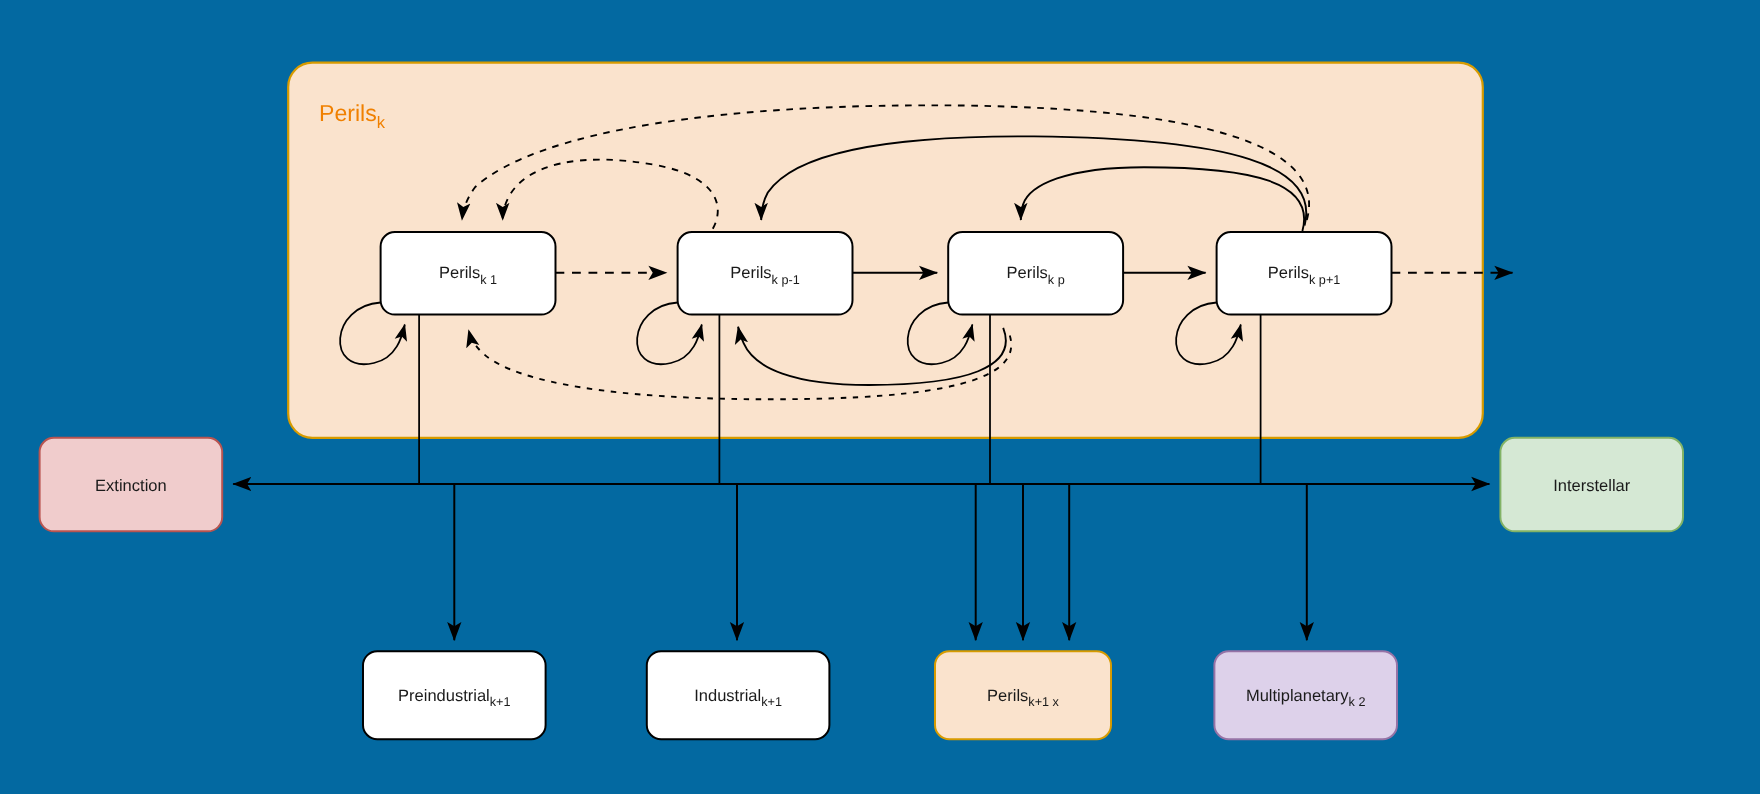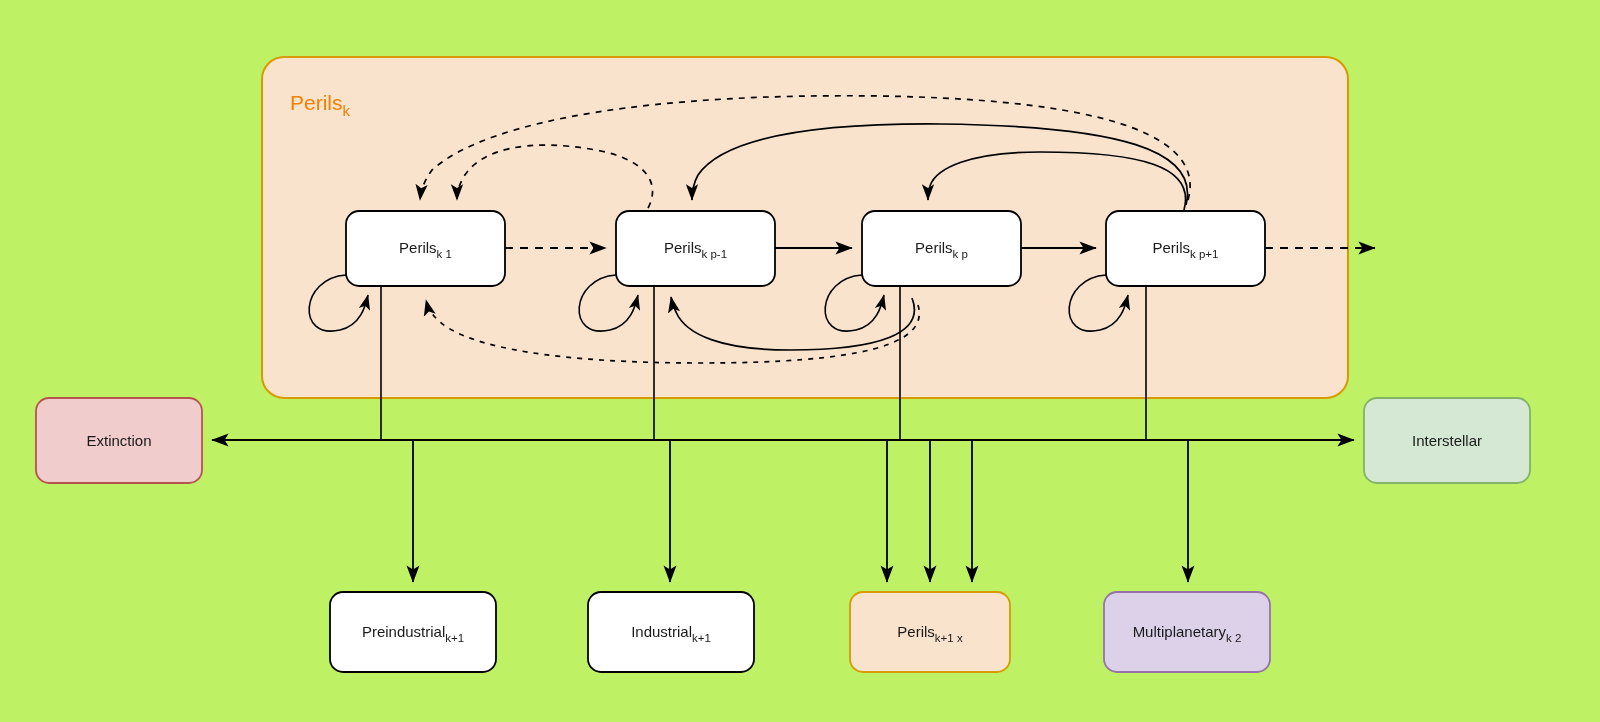--- a/index.html
+++ b/index.html
@@ -1,18 +1,18 @@
 <!DOCTYPE html>
 <html><head>
 <meta charset="utf-8">
 <style>
   html,body{margin:0;padding:0;background:#ffffff;}
   body{width:1600px;height:722px;overflow:hidden;
        font-family:"Liberation Sans","DejaVu Sans",sans-serif;}
-  #stage{position:relative;width:1600px;height:722px;background:#bef264;}
+  #stage{position:relative;width:1600px;height:722px;background:#0369a1;}
   svg#diagram{position:absolute;left:0;top:0;width:1600px;height:722px;}
   .nlabel{font-family:"Liberation Sans","DejaVu Sans",sans-serif;font-size:15px;fill:#1a1a1a;}
   .nlabel .sub{font-size:11.5px;}
   .grouplabel{font-family:"Liberation Sans","DejaVu Sans",sans-serif;font-size:21px;fill:#F08000;}
   .grouplabel .sub{font-size:15px;}
 </style>
 </head>
 <body>
 
 <div id="stage">

